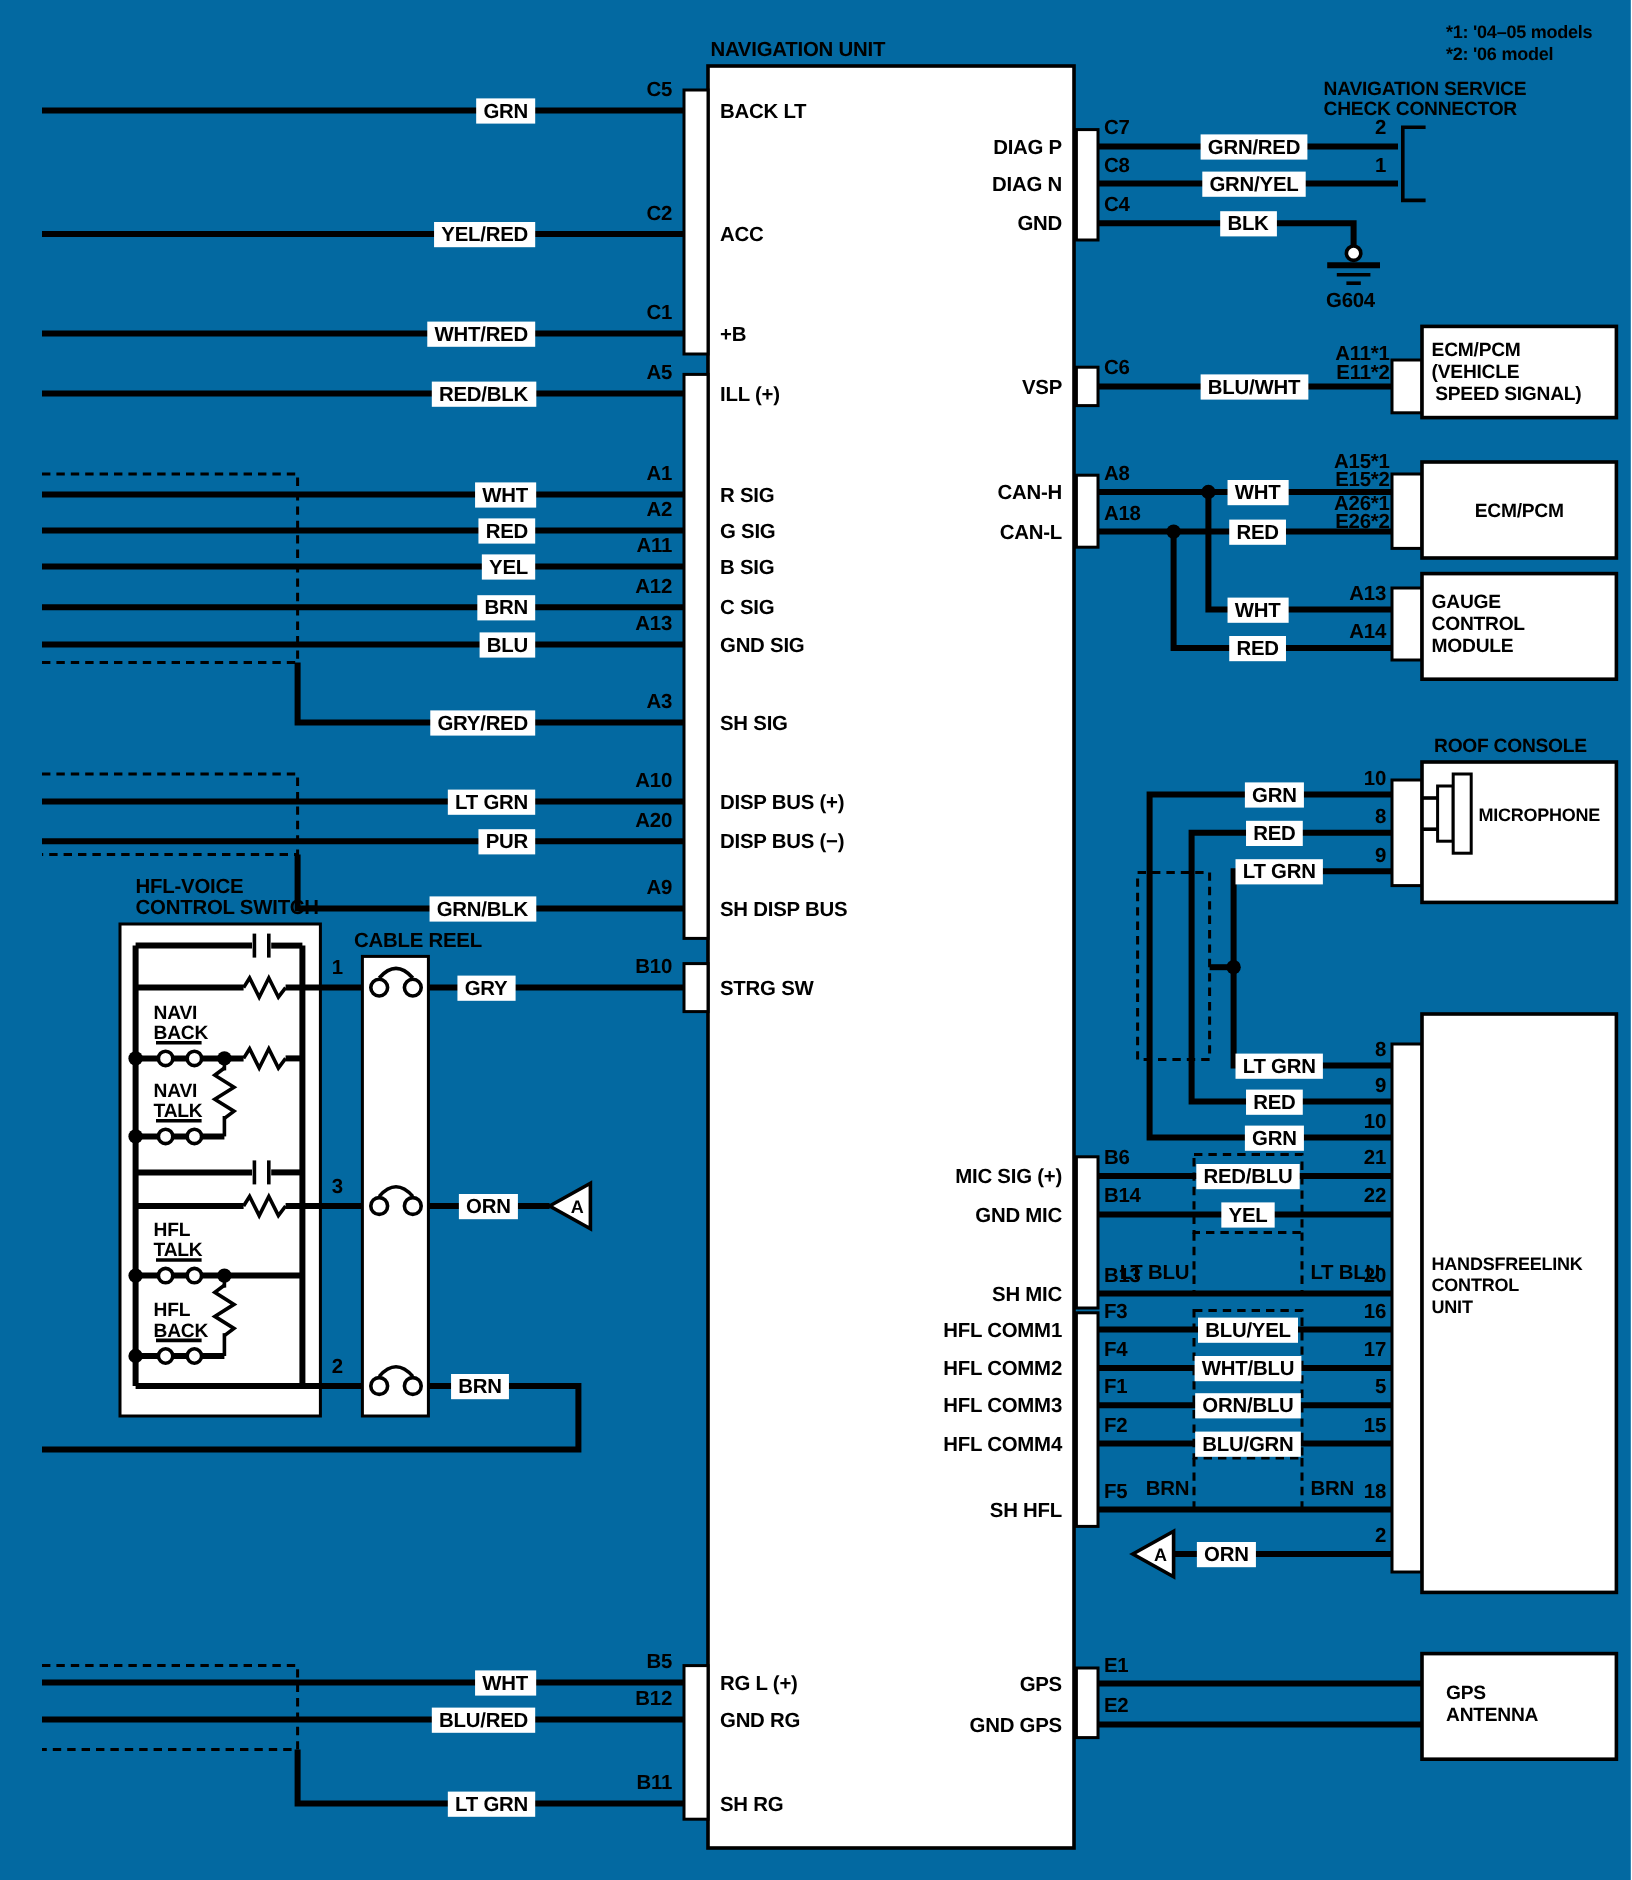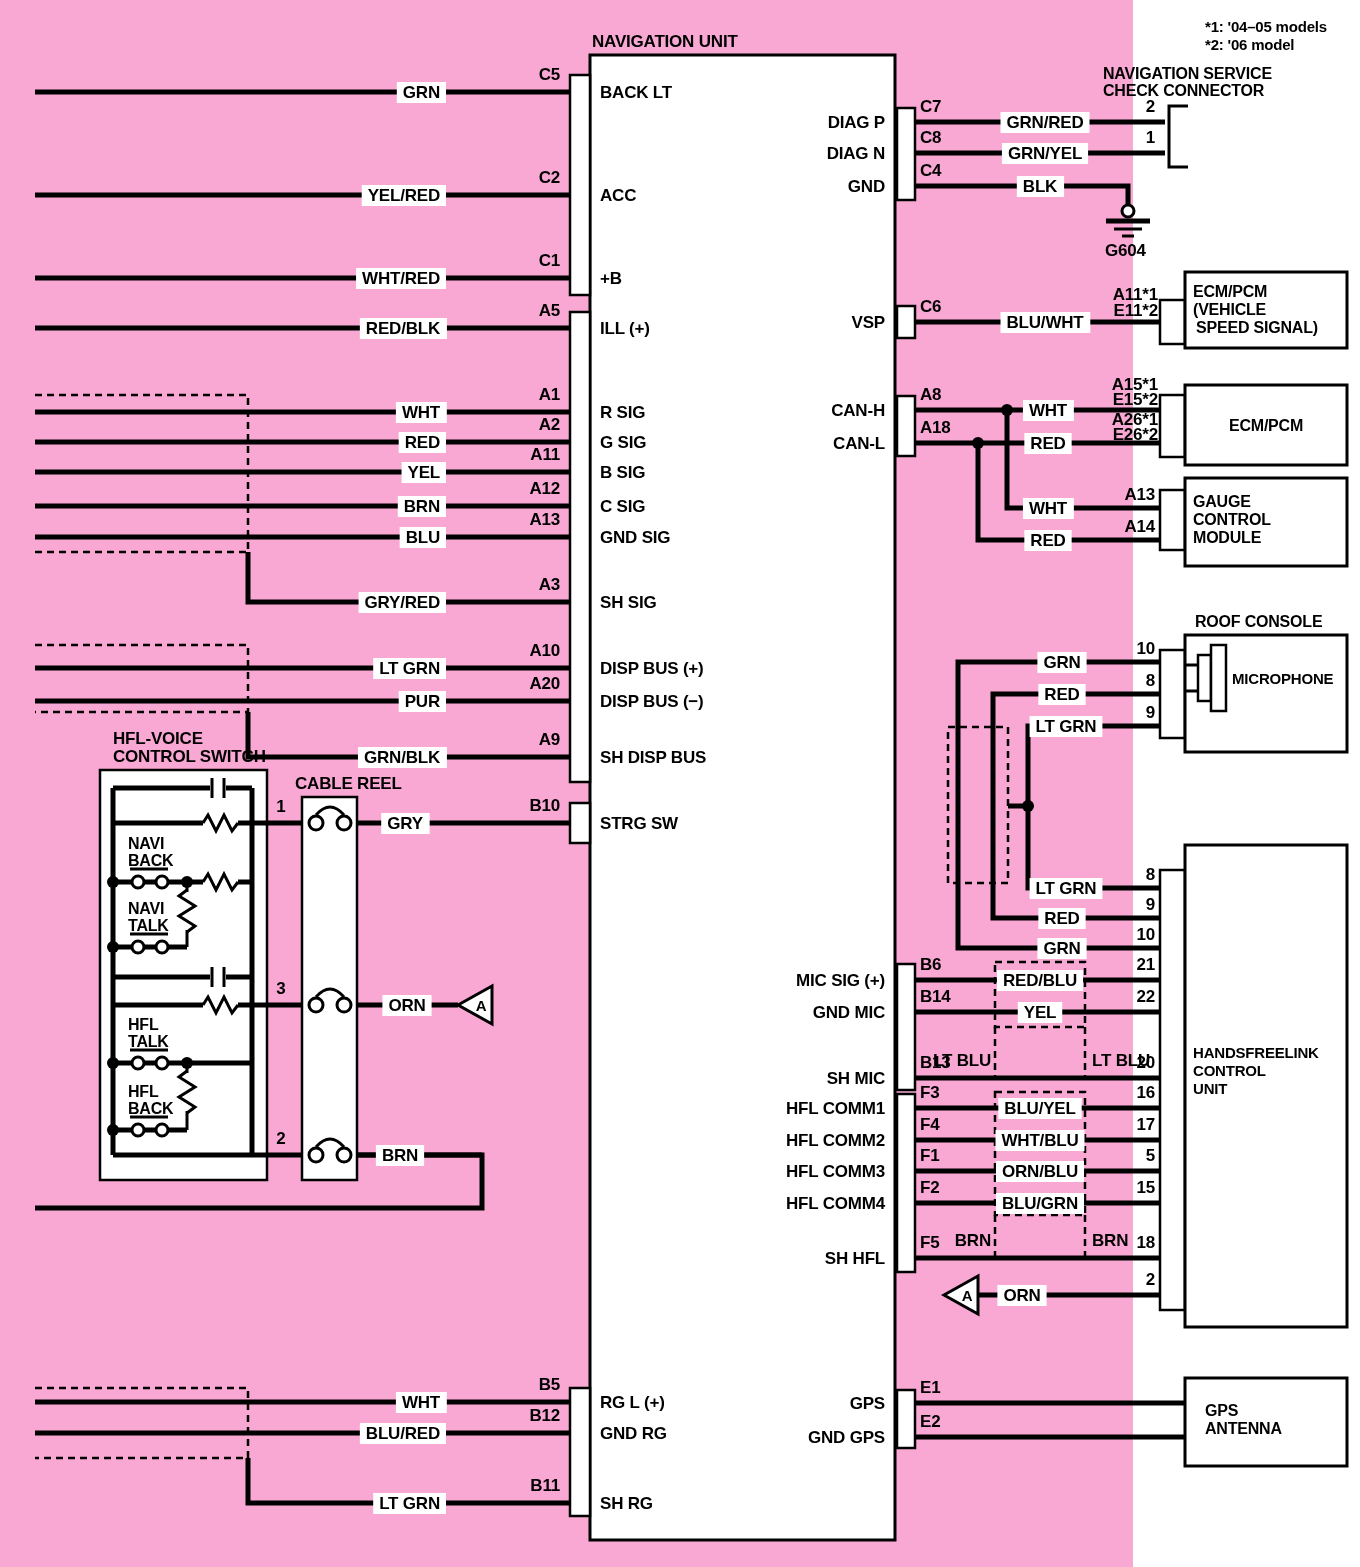--- a/index.html
+++ b/index.html
@@ -1,16 +1,16 @@
 <!DOCTYPE html>
 <html><head>
 <meta charset="utf-8">
 <style>
   html,body{margin:0;padding:0;background:#ffffff;}
-  #stage{position:relative;width:1133px;height:1567px;background:#f9a8d4;}
+  #stage{position:relative;width:1359px;height:1567px;background:#0369a1;}
   svg{display:block;}
   text{font-family:"Liberation Sans",sans-serif;font-weight:700;fill:#000;letter-spacing:-0.2px;}
   .f17{font-size:17px;}
   .f16{font-size:16px;}
   .f15{font-size:15px;}
   .mid{text-anchor:middle;}
   .end{text-anchor:end;}
   .wire{stroke:#000;stroke-width:5;fill:none;}
   .thin{stroke:#000;stroke-width:3;fill:none;}
   .box{fill:#fff;stroke:#000;stroke-width:3;}

